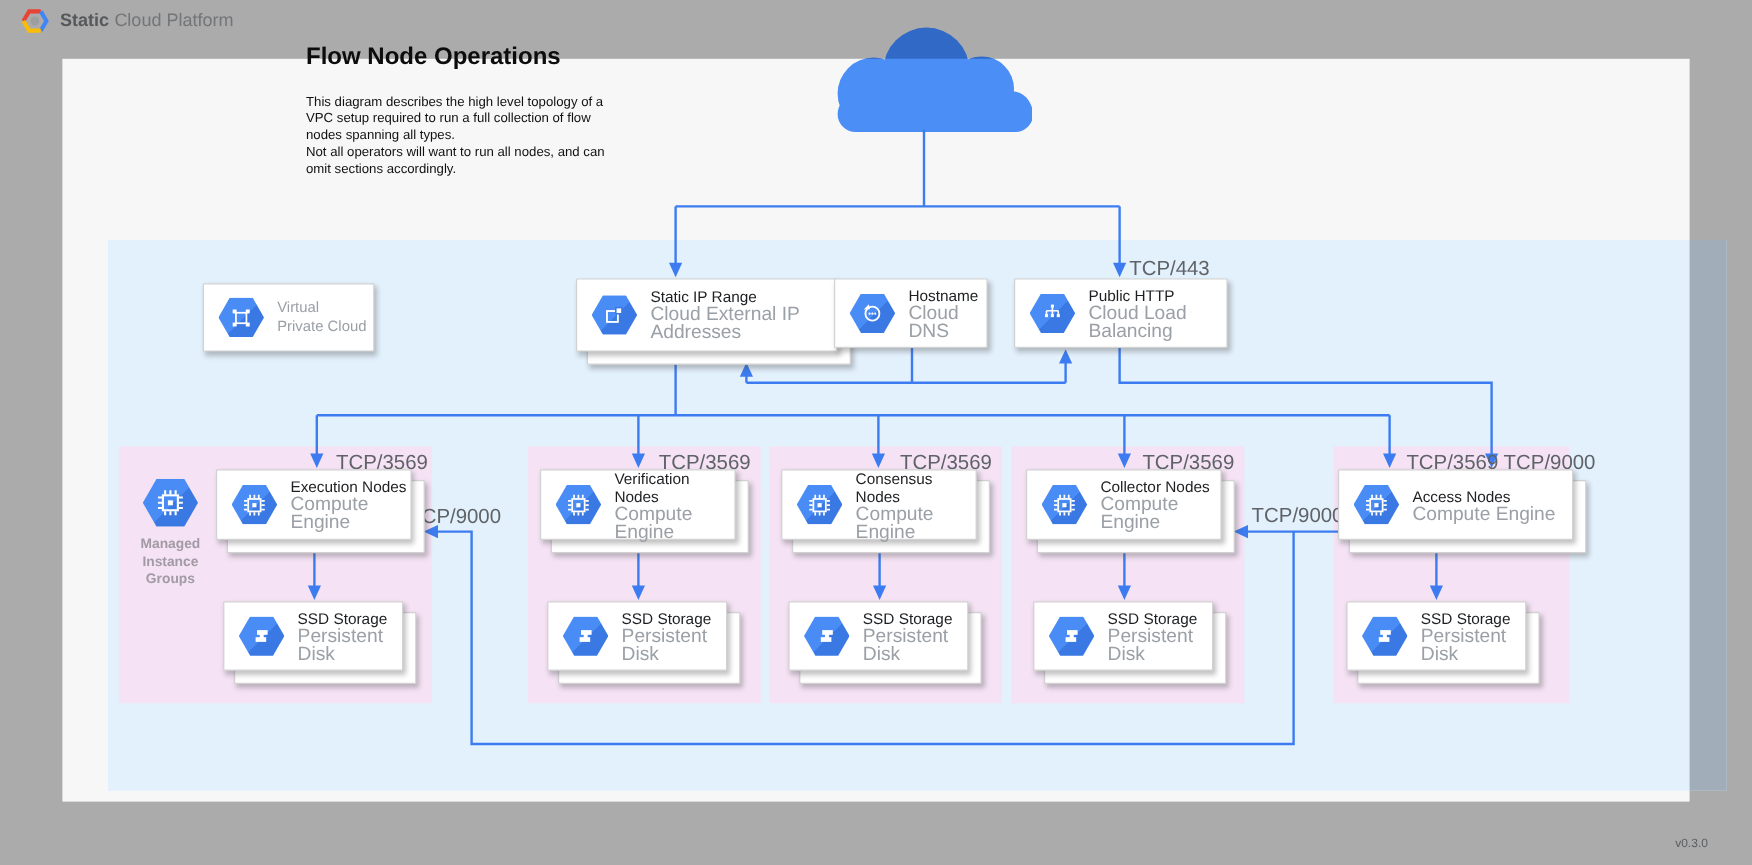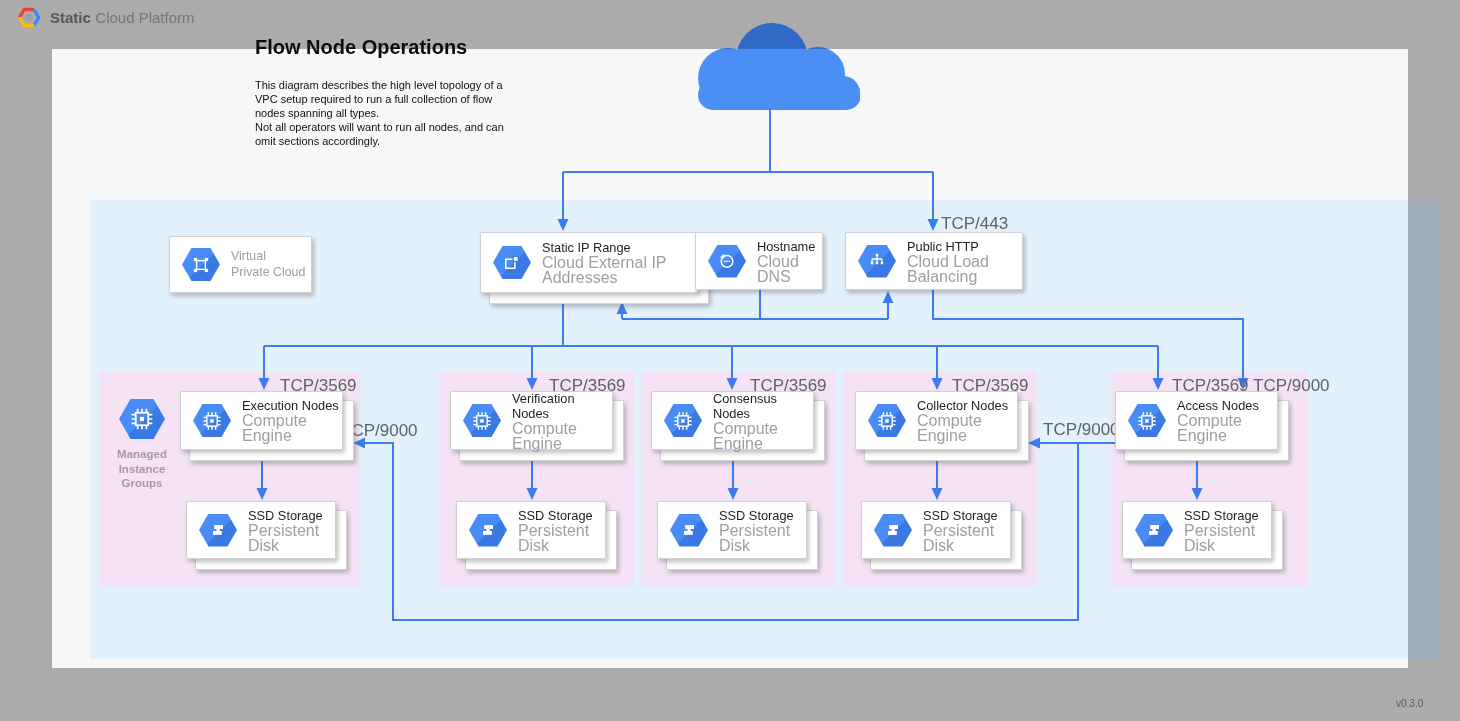--- a/index.html
+++ b/index.html
@@ -284,21 +284,21 @@
           <svg width="20" height="20" viewBox="0 0 22 22">
             <use href="#gl-compute"></use>
           </svg>
         </span>
       <div class="ct">
         <div class="t">Collector Nodes</div>
         <div class="s">Compute Engine</div>
       </div>
     </div>
   </div>
-  <div class="stack" style="left:1115px;top:391px;width:163px;height:59px;">
+  <div class="stack" style="left:1115px;top:391px;width:163px;height:59px;padding-left:33px;">
     <div class="card back"></div>
     <div class="card front">
       <span class="hex" style="width:38px;height:33px;">
           <svg width="20" height="20" viewBox="0 0 22 22">
             <use href="#gl-compute"></use>
           </svg>
         </span>
       <div class="ct">
         <div class="t">Access Nodes</div>
         <div class="s">Compute Engine</div>

